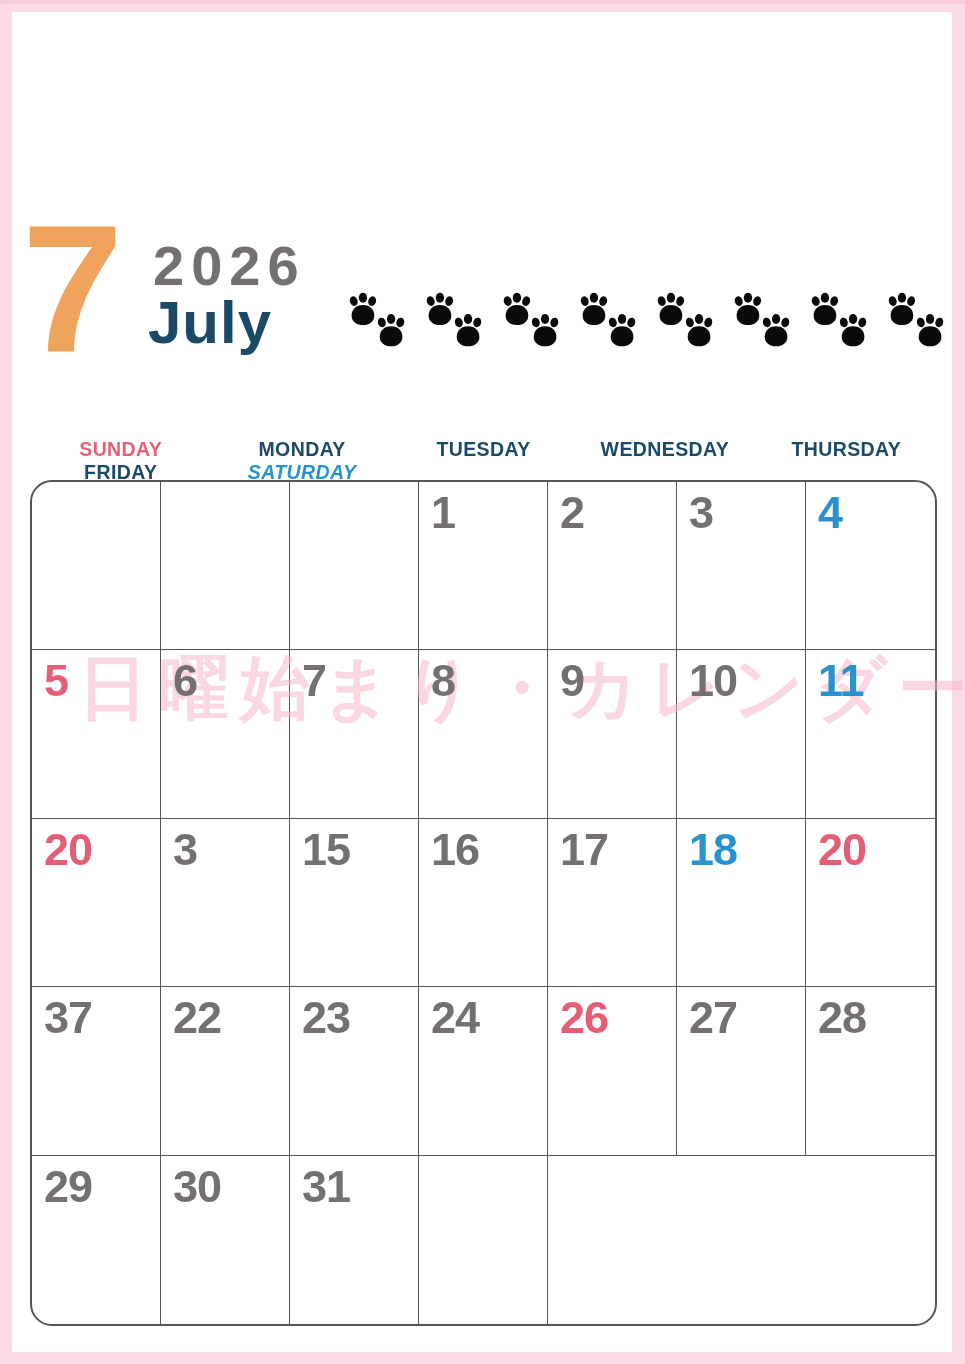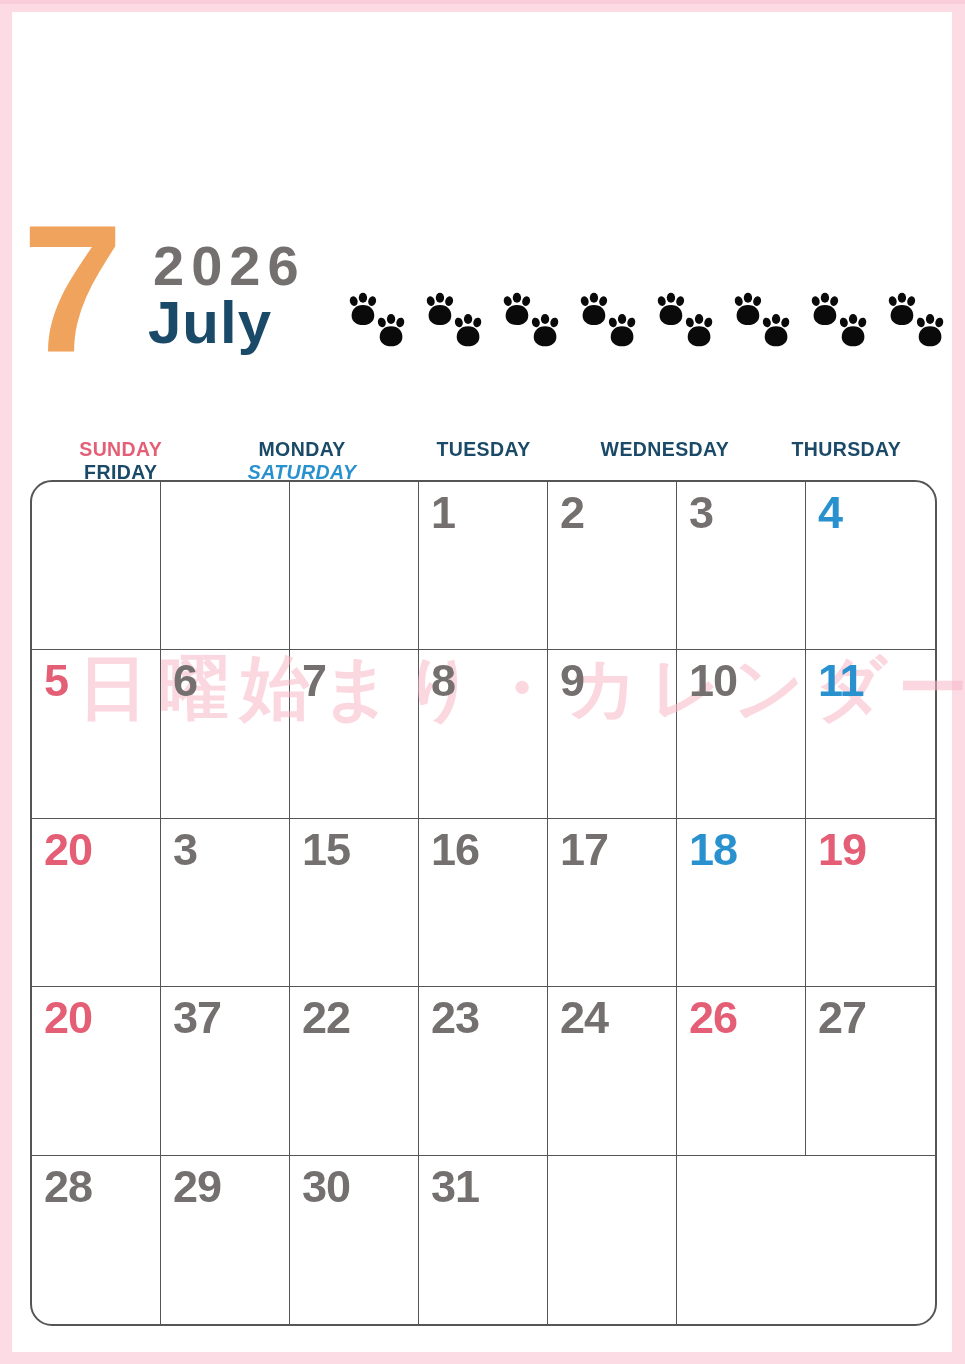--- a/index.html
+++ b/index.html
@@ -257,21 +257,20 @@
     <div class="cell"><span class="num weekday">8</span></div>
     <div class="cell"><span class="num weekday">9</span></div>
     <div class="cell"><span class="num weekday">10</span></div>
     <div class="cell"><span class="num sat">11</span></div>
     <div class="cell"><span class="num sun">20</span></div>
     <div class="cell"><span class="num weekday">3</span></div>
     <div class="cell"><span class="num weekday">15</span></div>
     <div class="cell"><span class="num weekday">16</span></div>
     <div class="cell"><span class="num weekday">17</span></div>
     <div class="cell"><span class="num sat">18</span></div>
-    <div class="cell"><span class="num sun">19</span></div>
     <div class="cell"><span class="num holiday">20</span></div>
     <div class="cell"><span class="num weekday">37</span></div>
     <div class="cell"><span class="num weekday">22</span></div>
     <div class="cell"><span class="num weekday">23</span></div>
     <div class="cell"><span class="num weekday">24</span></div>
     <div class="cell"><span class="num sun">26</span></div>
     <div class="cell"><span class="num weekday">27</span></div>
     <div class="cell"><span class="num weekday">28</span></div>
     <div class="cell"><span class="num weekday">29</span></div>
     <div class="cell"><span class="num weekday">30</span></div>

